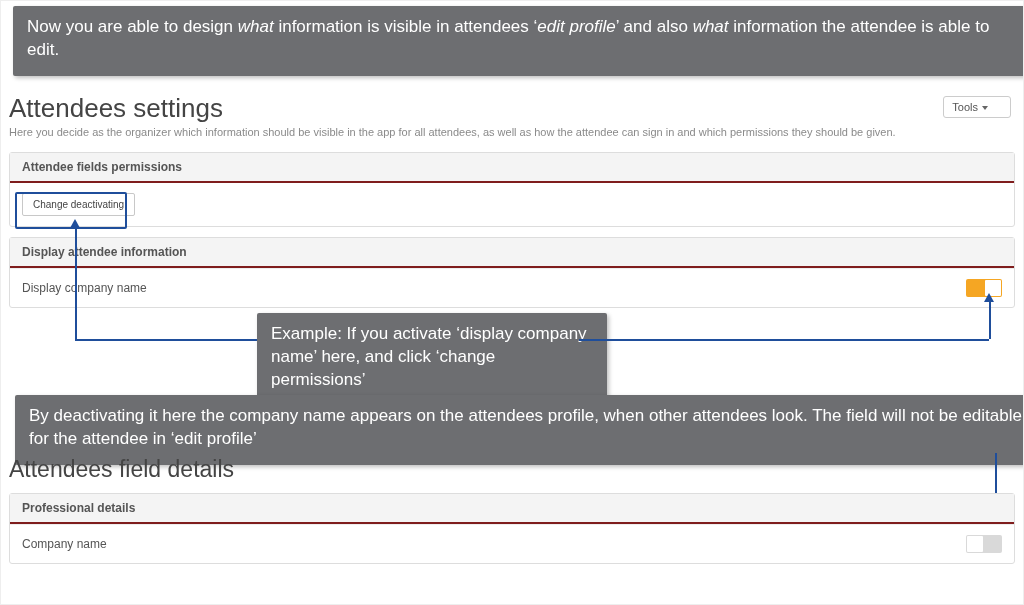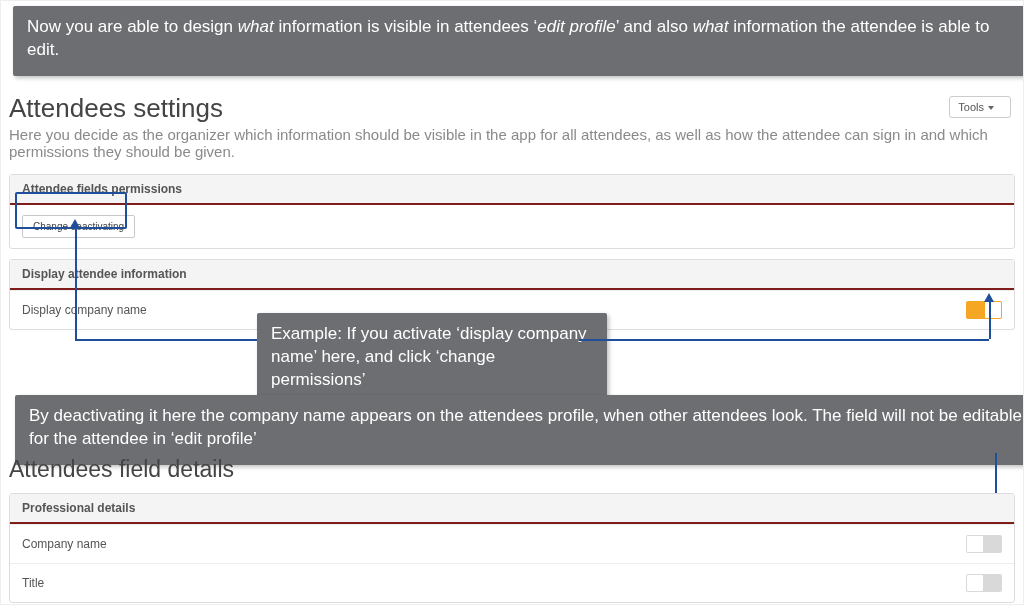--- a/index.html
+++ b/index.html
@@ -16,22 +16,22 @@
   .line{position:absolute;background:#1f4e9b;}
   .vline{width:2px;}
   .hline{height:2px;}
   .arrow-up{position:absolute;width:0;height:0;border-left:5px solid transparent;border-right:5px solid transparent;border-bottom:9px solid #1f4e9b;}
   .arrow-down{position:absolute;width:0;height:0;border-left:5px solid transparent;border-right:5px solid transparent;border-top:9px solid #1f4e9b;}
 
   
   .content{position:absolute;left:8px;right:8px;}
   #content1{top:88px;}
   h1.page-title{font-weight:300;font-size:26px;color:#444;margin:4px 0 2px 0;}
-  .subtitle{font-size:15px;color:#8a8a8a;margin:0 0 14px 0;}
-  .tools-btn{position:absolute;top:95px;right:12px;font-size:11px;color:#555;background:#fff;border:1px solid #ccc;border-radius:3px;padding:4px 16px 4px 8px;cursor:pointer;}
+  .subtitle{font-size:11px;color:#8a8a8a;margin:0 0 14px 0;}
+  .tools-btn{position:absolute;top:95px;right:12px;font-size:11px;color:#555;background:#fff;border:1px solid #ccc;border-radius:3px;padding:4px 22px 4px 8px;cursor:pointer;}
   .tools-btn .caret{display:inline-block;margin-left:4px;width:0;height:0;border-left:3px solid transparent;border-right:3px solid transparent;border-top:4px solid #666;vertical-align:middle;}
 
   .panel{border:1px solid #ddd;border-radius:3px;margin-bottom:10px;background:#fff;}
   .panel-header{background:#f4f4f4;border-bottom:2px solid #7f1d1d;padding:7px 12px;font-size:12px;font-weight:600;color:#555;}
   .panel-body{padding:10px 12px;font-size:12px;color:#555;}
   .panel-row{display:flex;align-items:center;justify-content:space-between;padding:10px 12px;font-size:12px;color:#555;border-top:1px solid #eee;}
   .panel-row:first-of-type{border-top:none;}
 
   .change-btn{font-size:10px;color:#444;background:#fff;border:1px solid #c8c8c8;border-radius:2px;padding:5px 10px;cursor:pointer;}
   .highlight-box{position:absolute;border:2px solid #1f4e9b;border-radius:2px;pointer-events:none;}
@@ -103,22 +103,16 @@
   <div id="content2" class="content">
     <h1 class="page-title2">Attendees field details</h1>
     <div class="panel">
       <div class="panel-header">Professional details</div>
       <div class="panel-row">
         <span>Company name</span>
         <span class="switch off">
             <span class="thumb"></span>
           </span>
       </div>
-      <div class="panel-row">
-        <span>Title</span>
-        <span class="switch off">
-            <span class="thumb"></span>
-          </span>
-      </div>
     </div>
   </div>
 
 </div>
 
 </body></html>

